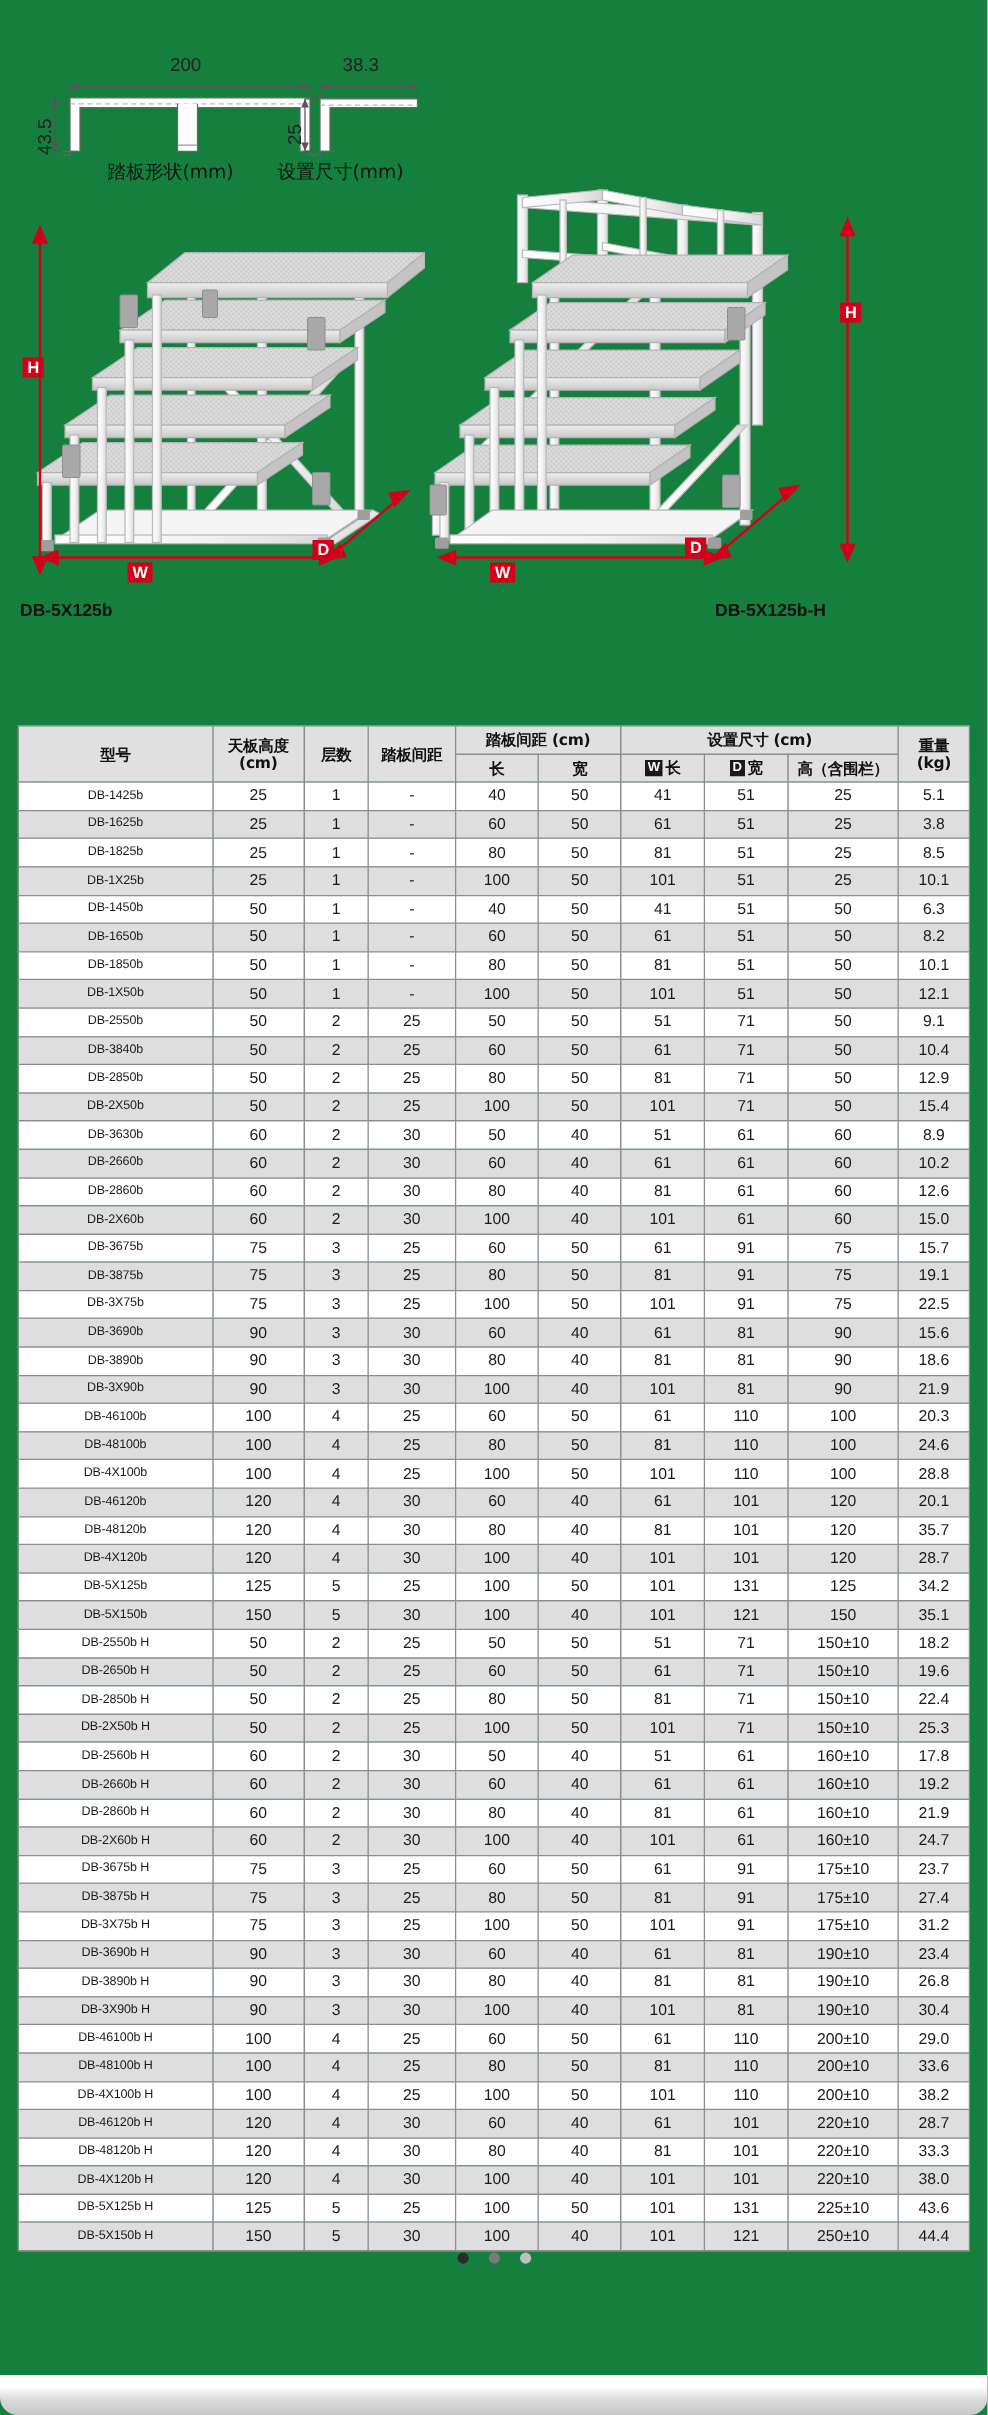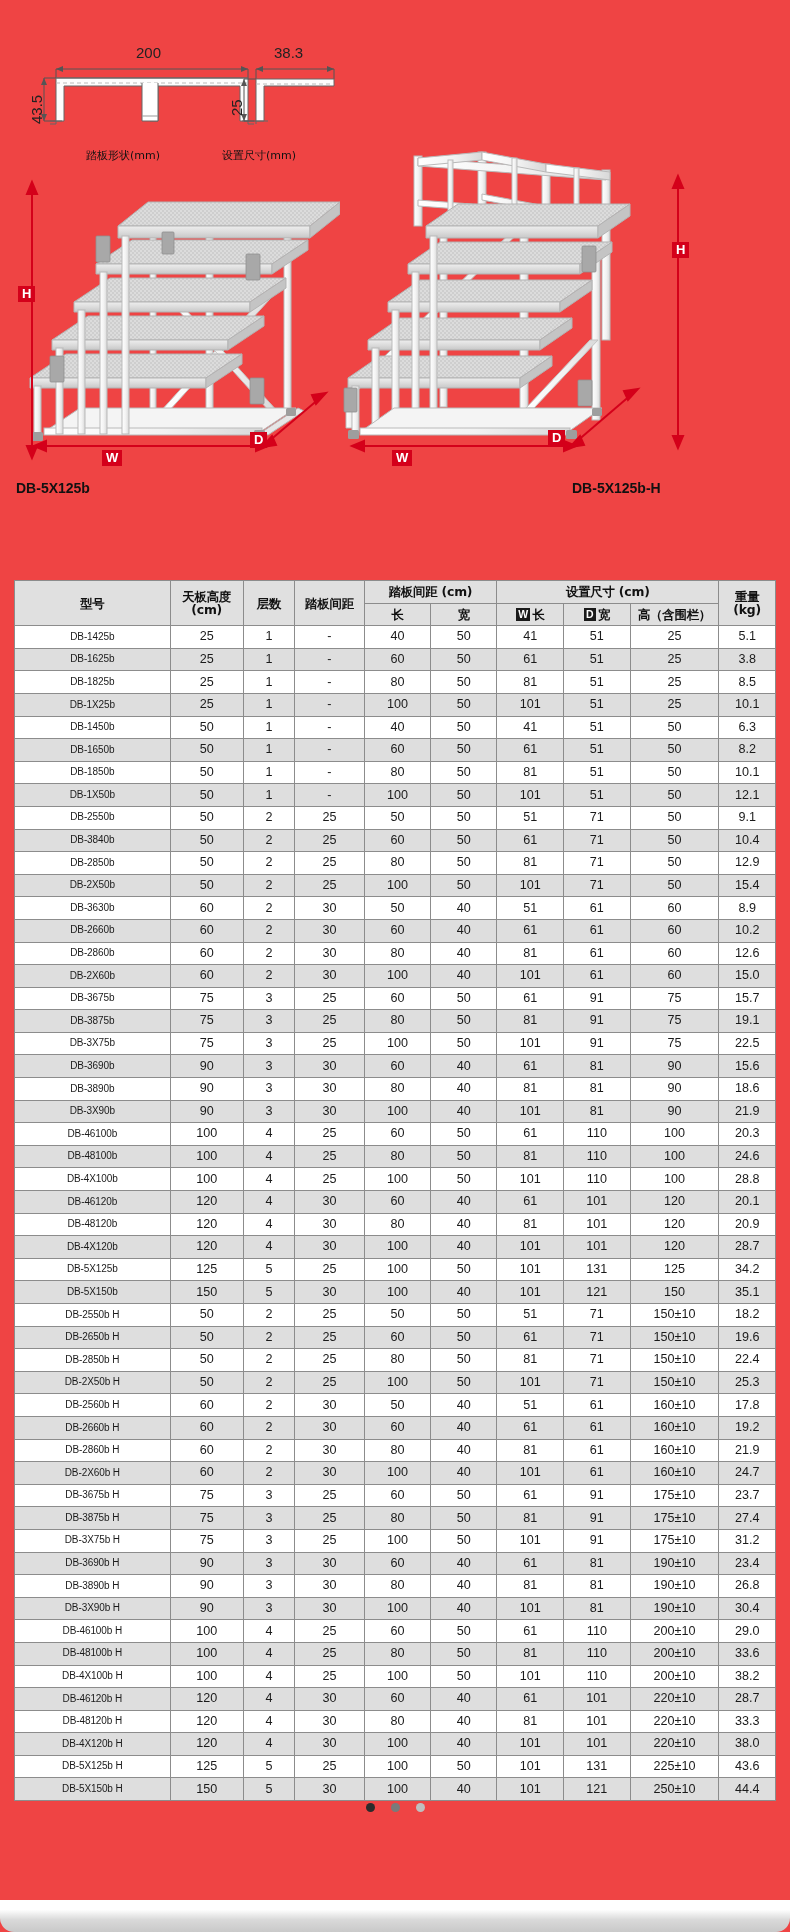--- a/index.html
+++ b/index.html
@@ -5,21 +5,21 @@
   * { box-sizing: border-box; margin: 0; padding: 0; }
   html, body {
     width: 790px;
     background: #ffffff;
     font-family: "Liberation Sans", "DejaVu Sans", sans-serif;
   }
   #page {
     position: relative;
     width: 790px;
     height: 1932px;
-    background: #ef4444;
+    background: #15803d;
     overflow: hidden;
   }
 
   
   .profiles {
     position: absolute;
     left: 0; top: 0;
     width: 790px;
     height: 150px;
   }
@@ -35,25 +35,24 @@
     color: #222;
     font-family: "Liberation Sans", sans-serif;
     white-space: nowrap;
   }
   .dimlabel.vert {
     transform: rotate(-90deg);
     transform-origin: left top;
   }
   .caption {
     position: absolute;
-    font-size: 11px;
+    font-size: 15px;
     color: #111;
     white-space: nowrap;
     font-family: "DejaVu Sans", sans-serif;
-    margin-top: 20px;
   }
 
   
   .photos {
     position: absolute;
     left: 0; top: 150px;
     width: 790px; height: 350px;
   }
 
   .redlabel {
@@ -808,21 +807,21 @@
           <tr>
             <td class="model">DB-48120b</td>
             <td>120</td>
             <td>4</td>
             <td>30</td>
             <td>80</td>
             <td>40</td>
             <td>81</td>
             <td>101</td>
             <td>120</td>
-            <td>20.9</td>
+            <td>35.7</td>
           </tr>
           <tr class="alt">
             <td class="model">DB-4X120b</td>
             <td>120</td>
             <td>4</td>
             <td>30</td>
             <td>100</td>
             <td>40</td>
             <td>101</td>
             <td>101</td>

